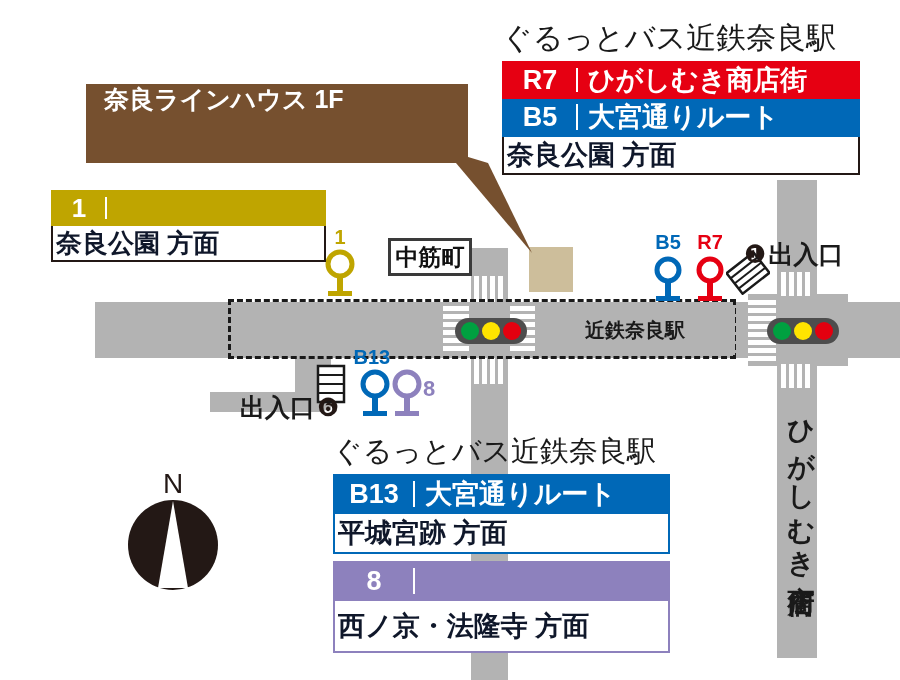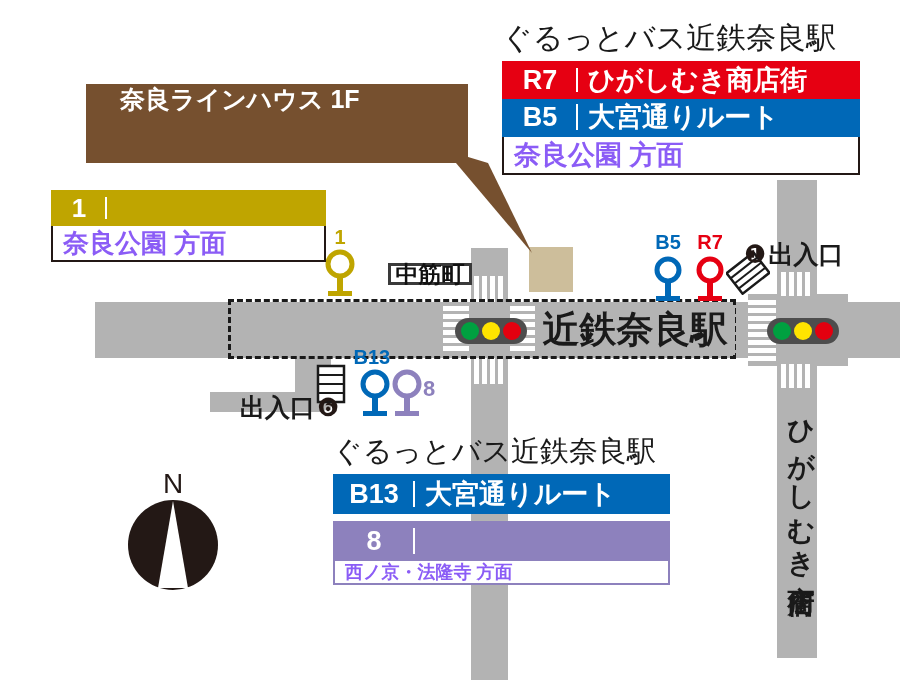--- a/index.html
+++ b/index.html
@@ -12,22 +12,22 @@
   .road{position:absolute;background:#b3b3b3;}
   .bldg{position:absolute;background:#cdbe9b;}
 
   
   .legend{position:absolute;box-sizing:border-box;}
   .lg-row{display:flex;align-items:stretch;box-sizing:border-box;}
   .lg-code{display:flex;align-items:center;justify-content:center;
            color:#fff;font-weight:bold;box-sizing:border-box;}
   .lg-name{display:flex;align-items:center;color:#fff;font-weight:bold;
            box-sizing:border-box;padding-left:10px;}
-  .lg-dest{display:flex;align-items:center;background:#fff;color:#8b5cf6;
-           font-weight:bold;box-sizing:border-box;padding-left:10px;}
+  .lg-dest{display:flex;align-items:center;background:#fff;color:#0f172a;
+           font-weight:bold;box-sizing:border-box;padding-left:3px;}
   .lg-title{color:#1a1a1a;font-weight:normal;white-space:nowrap;}
   .divider{width:2px;background:#fff;margin:5px 0;}
 
   
   #callout{position:absolute;left:86px;top:84px;width:382px;height:79px;
            background:#76502f;box-sizing:border-box;}
   #callout .ctext{color:#fff;font-weight:bold;font-size:25px;line-height:31px;
                   padding:8px 0 0 18px;letter-spacing:0px;white-space:nowrap;}
   .boxlabel{position:absolute;border:3px solid #3a3a3a;background:#fff;
             color:#111;font-weight:bold;display:flex;align-items:center;
@@ -116,26 +116,26 @@
       <rect x="797" y="364" width="5" height="24"></rect>
         <rect x="805" y="364" width="5" height="24"></rect>
     </g>
   </svg>
 
   <div class="abs" style="left:228px;top:299px;width:508px;height:60px;
               border:3px dashed #1a1a1a;box-sizing:border-box;background:transparent;"></div>
 
   <div class="bldg" style="left:529px;top:247px;width:44px;height:45px;"></div>
 
-  <div class="stationbox" style="left:535px;top:305px;width:200px;height:50px;font-size:37px;">
+  <div class="stationbox" style="left:535px;top:305px;width:200px;height:50px;font-size:20px;">
     <span>近鉄奈良駅</span>
   </div>
 
 
-  <div class="boxlabel" style="left:388px;top:263px;width:84px;height:22px;font-size:23px;">
+  <div class="boxlabel" style="left:388px;top:238px;width:84px;height:38px;font-size:23px;">
     <span>中筋町</span>
   </div>
 
   <div class="signal" style="left:455px;top:318px;width:72px;height:26px;">
     <i style="background:#00a040;"></i>
     <i style="background:#ffe400;"></i>
     <i style="background:#e3000f;"></i>
   </div>
   <div class="signal" style="left:767px;top:318px;width:72px;height:26px;">
     <i style="background:#00a040;"></i>
@@ -223,21 +223,21 @@
       <circle cx="55" cy="75" r="45" fill="#231815"></circle>
       <polygon points="55,31 70,118 40,118" fill="#ffffff"></polygon>
     </svg>
   </div>
 
   <svg class="abs" style="left:400px;top:150px;width:180px;height:120px;">
     <polygon points="45,0 88,13 132,103" fill="#76502f"></polygon>
   </svg>
 
   <div id="callout">
-    <div class="ctext" style="padding-top:0;margin-left:16px;">奈良ラインハウス 1F</div>
+    <div class="ctext" style="padding-top:0;">奈良ラインハウス 1F</div>
   </div>
 
   <div class="legend" style="left:502px;top:18px;width:358px;">
     <div class="lg-title" style="font-size:30px;margin-bottom:2px;">ぐるっとバス近鉄奈良駅</div>
     <div class="lg-row" style="height:38px;background:#e60012;border:2px solid #e60012;">
       <div class="lg-code" style="width:72px;font-size:27px;">R7</div>
       <div class="divider"></div>
       <div class="lg-name" style="font-size:27px;">ひがしむき商店街</div>
     </div>
     <div class="lg-row" style="height:38px;background:#0068b7;border:2px solid #0068b7;border-top:none;">
@@ -257,21 +257,22 @@
   </div>
 
   <div class="legend" style="left:333px;top:432px;width:337px;">
     <div class="lg-title" style="font-size:29px;margin-bottom:2px;">ぐるっとバス近鉄奈良駅</div>
 
     <div class="lg-row" style="height:40px;background:#0068b7;border:2px solid #0068b7;">
       <div class="lg-code" style="width:78px;font-size:27px;">B13</div>
       <div class="divider"></div>
       <div class="lg-name" style="font-size:27px;">大宮通りルート</div>
     </div>
+    <div class="lg-dest" style="height:40px;font-size:27px;border:2px solid #0068b7;border-top:none;">平城宮跡 方面</div>
 
     <div class="lg-row" style="height:40px;background:#8d81bd;border:2px solid #8d81bd;margin-top:7px;">
       <div class="lg-code" style="width:78px;font-size:27px;">8</div>
       <div class="divider"></div>
     </div>
-    <div class="lg-dest" style="height:24px;font-size:18px;border:2px solid #8d81bd;border-top:none;">西ノ京・法隆寺 方面</div>
+    <div class="lg-dest" style="height:52px;font-size:27px;border:2px solid #8d81bd;border-top:none;">西ノ京・法隆寺 方面</div>
   </div>
 
 </div>
 
 </body></html>

